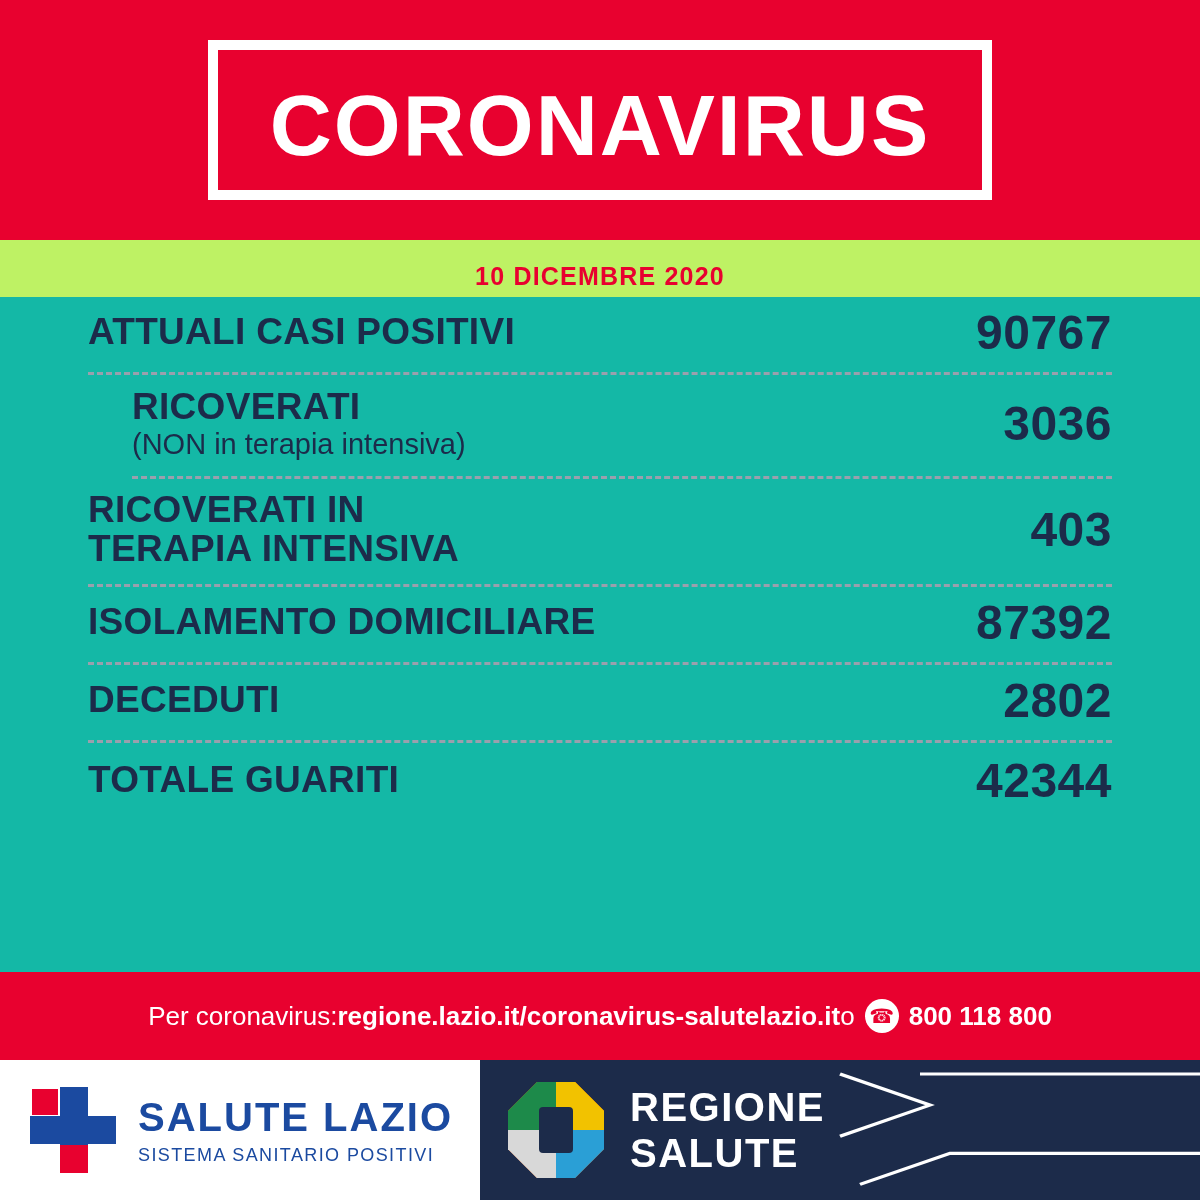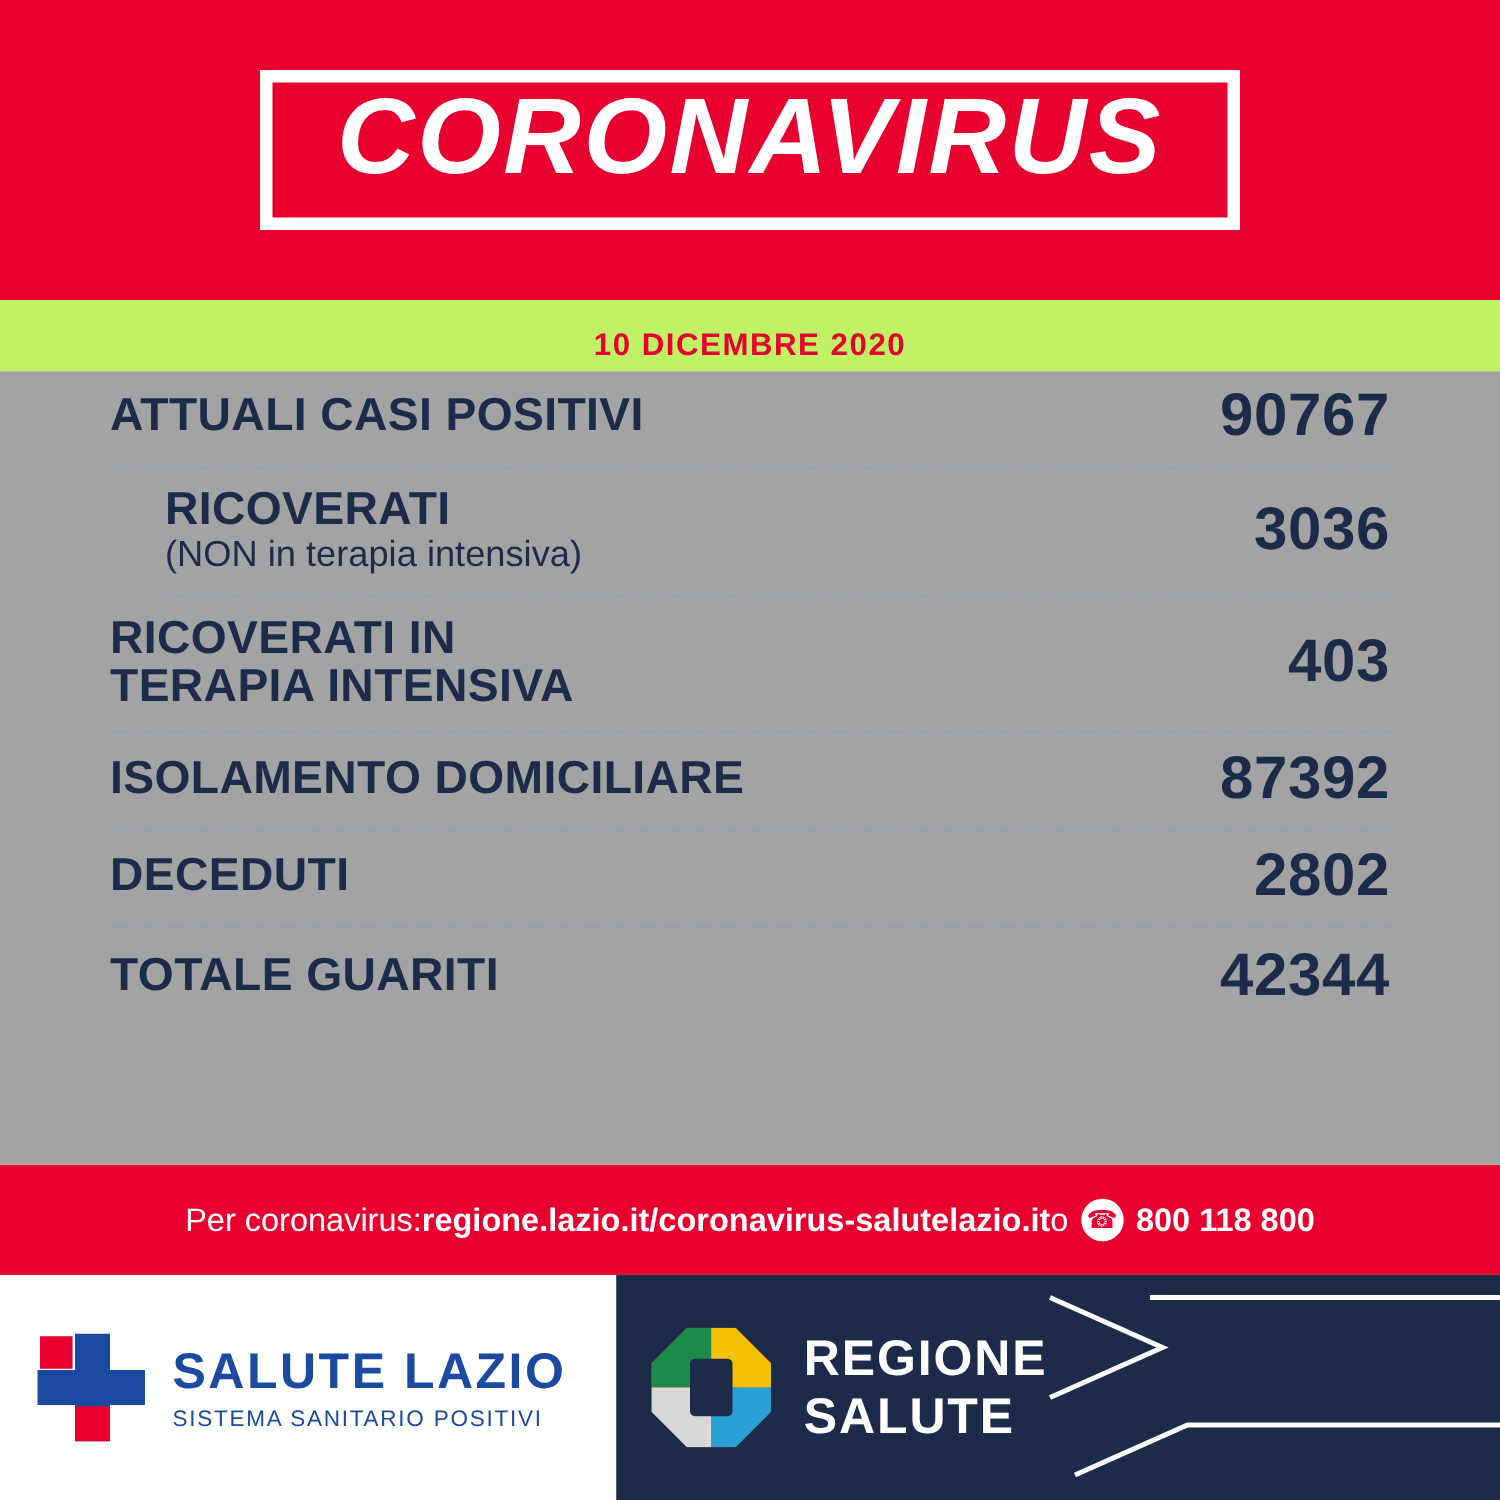--- a/index.html
+++ b/index.html
@@ -16,22 +16,21 @@
   }
 
   
   .header {
     background:#e8012f;
     height:240px;
     display:flex; align-items:center; justify-content:center;
   }
   .header-box {
     border:10px solid #ffffff;
-    padding:0 52px 22px 52px;
-    font-style:italic;
+    padding:32px 52px 22px 52px;
   }
   .header-title {
     color:#ffffff;
     font-size:86px;
     font-weight:bold;
     letter-spacing:2px;
     line-height:1.0;
     white-space:nowrap;
   }
 
@@ -44,21 +43,21 @@
   }
   .date-text {
     color:#e8012f;
     font-size:25px;
     font-weight:bold;
     letter-spacing:1.2px;
   }
 
   
   .stats {
-    background:#a3a3a3;
+    background:#14b8a6;
     flex:1;
     padding:0 88px;
     display:flex;
     flex-direction:column;
     justify-content:flex-start;
   }
   .row {
     display:flex;
     align-items:center;
     justify-content:space-between;
@@ -113,21 +112,21 @@
     border-radius:50%;
     background:#ffffff;
     color:#e8012f;
     font-size:20px;
     margin:0 10px;
     line-height:1;
   }
 
   
   .footer {
-    height:180px;
+    height:140px;
     display:flex;
   }
   .footer-left {
     width:480px;
     background:#ffffff;
     display:flex; align-items:center;
     padding-left:30px;
     gap:22px;
   }
   .cross {
@@ -165,21 +164,20 @@
   }
 
   .footer-right {
     flex:1;
     background:#1c2b4a;
     display:flex; align-items:center;
     padding-left:28px;
     gap:26px;
     position:relative;
     overflow:hidden;
-    margin-left:13px;
   }
   .lazio-emblem {
     width:96px; height:96px;
     position:relative;
     flex:none;
   }
   .octagon {
     width:96px; height:96px;
     background:#e05a00;
     clip-path:polygon(30% 0%,70% 0%,100% 30%,100% 70%,70% 100%,30% 100%,0% 70%,0% 30%);

